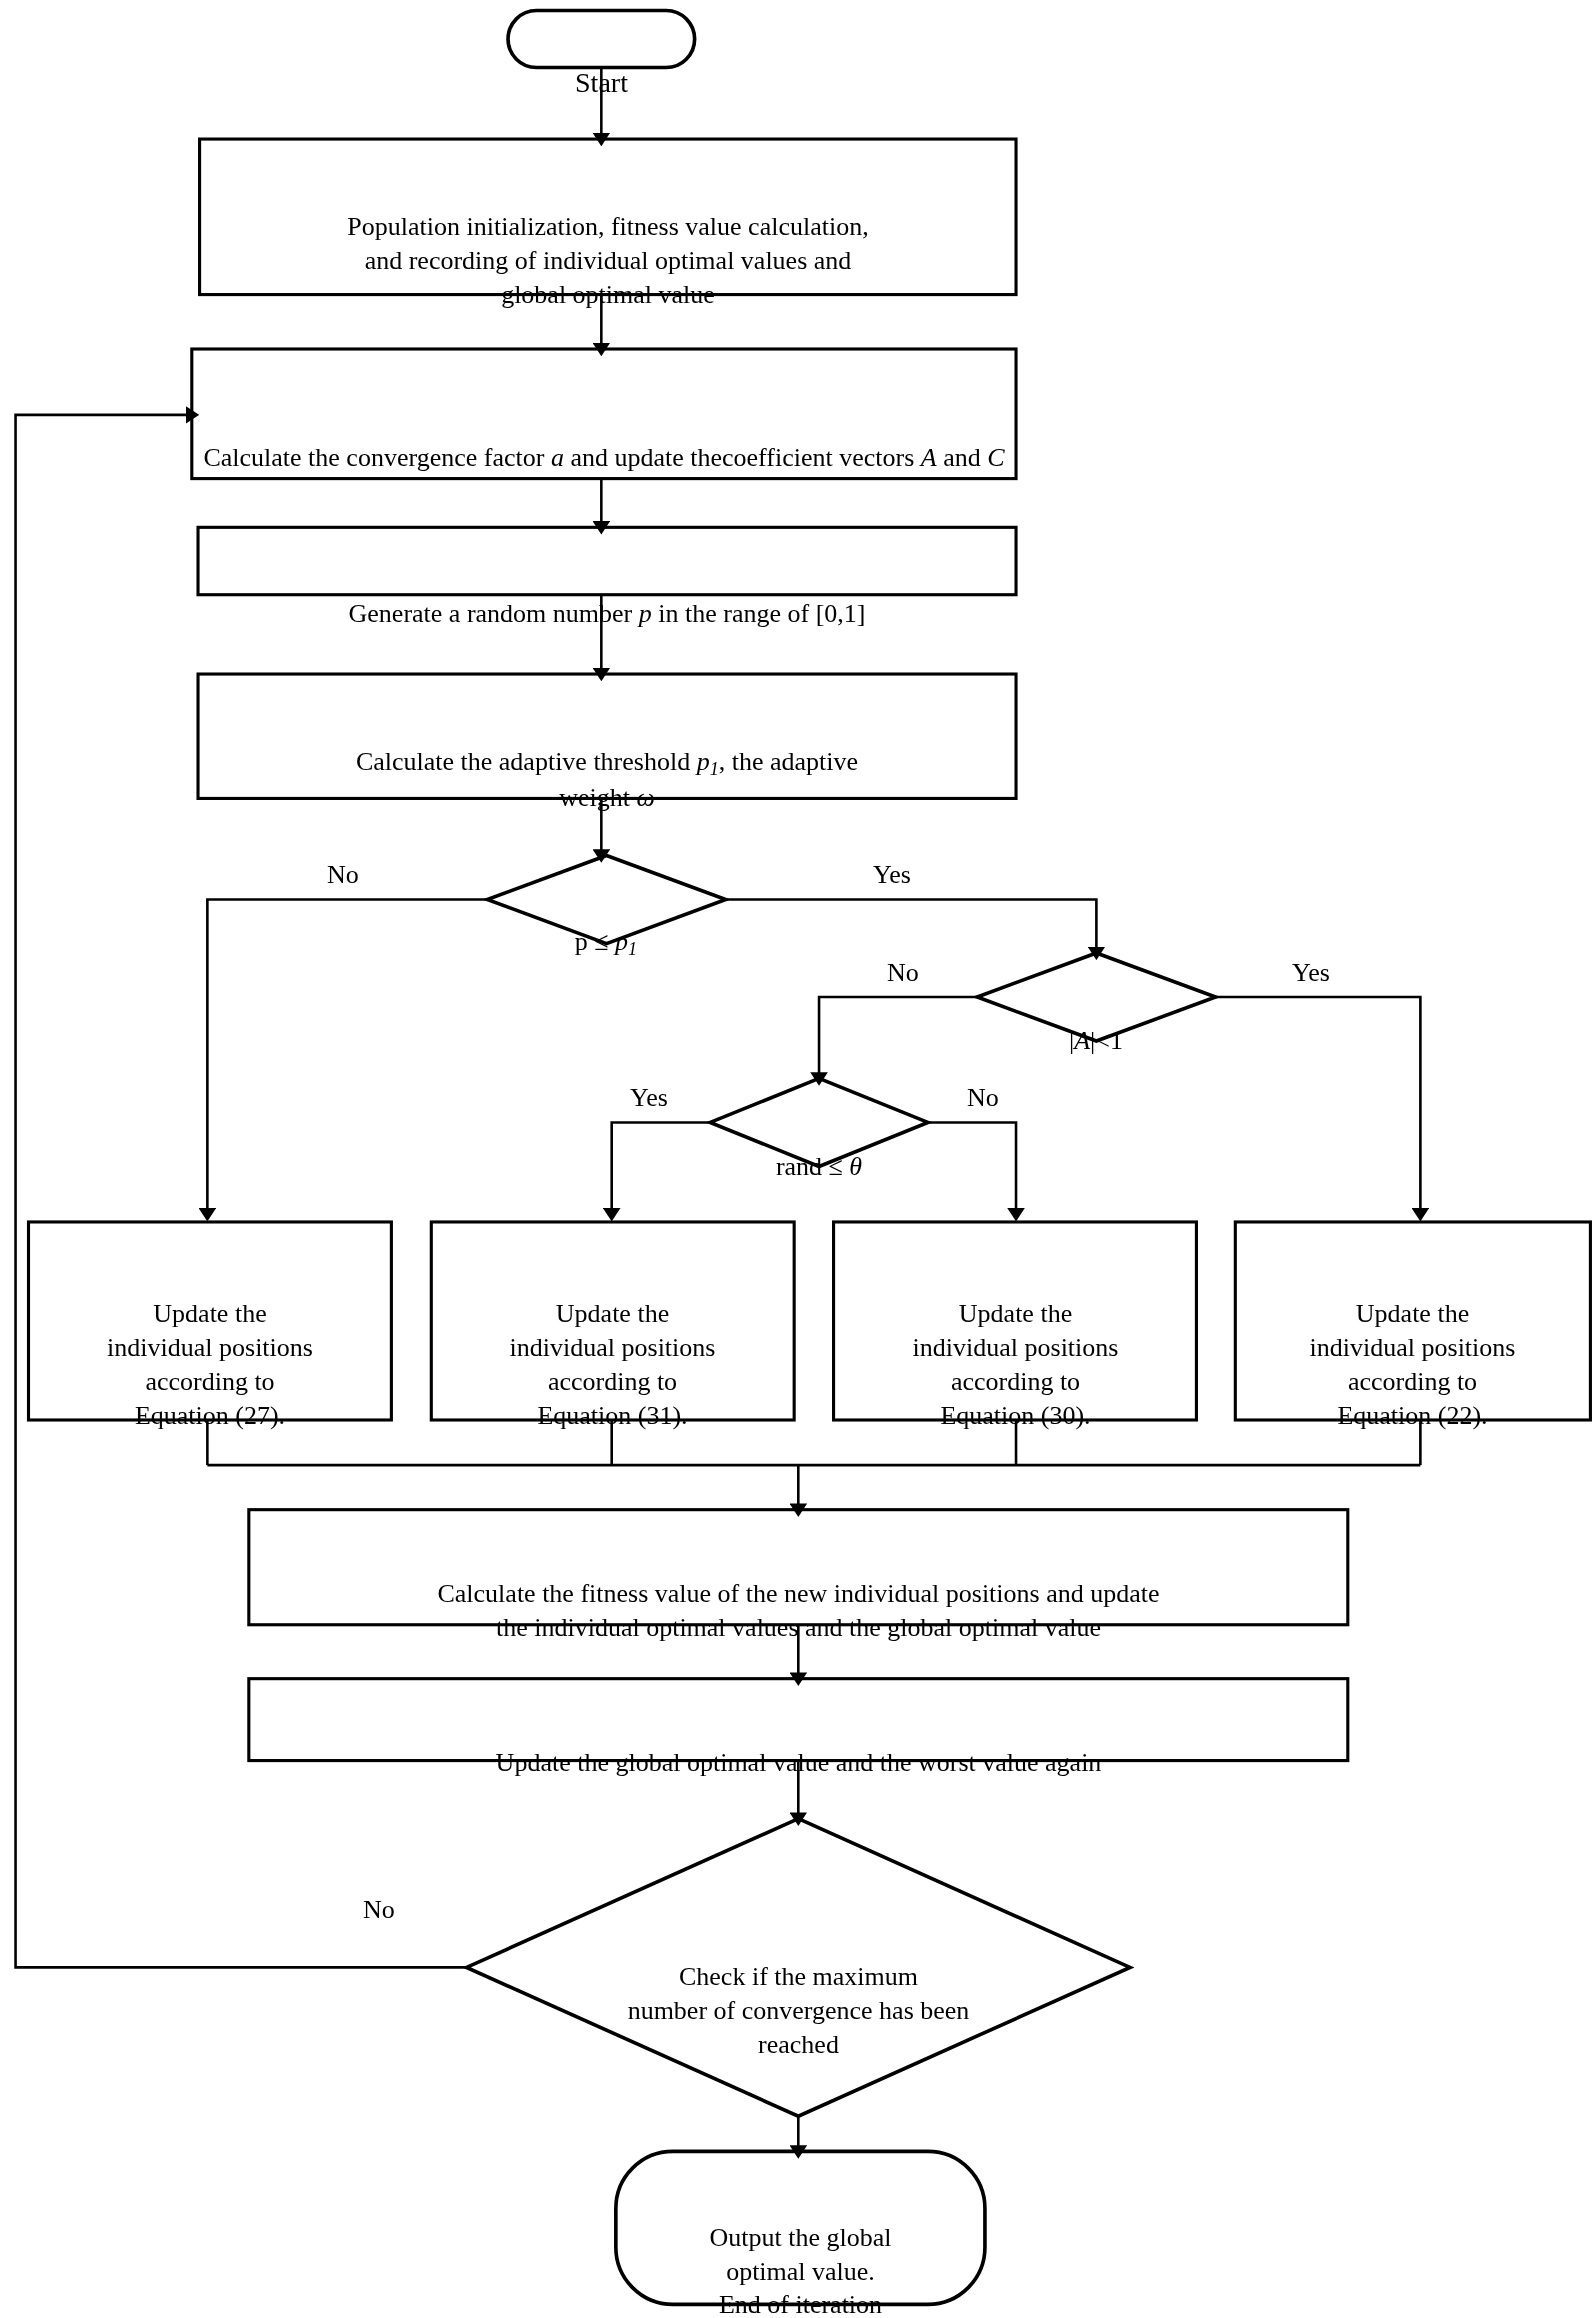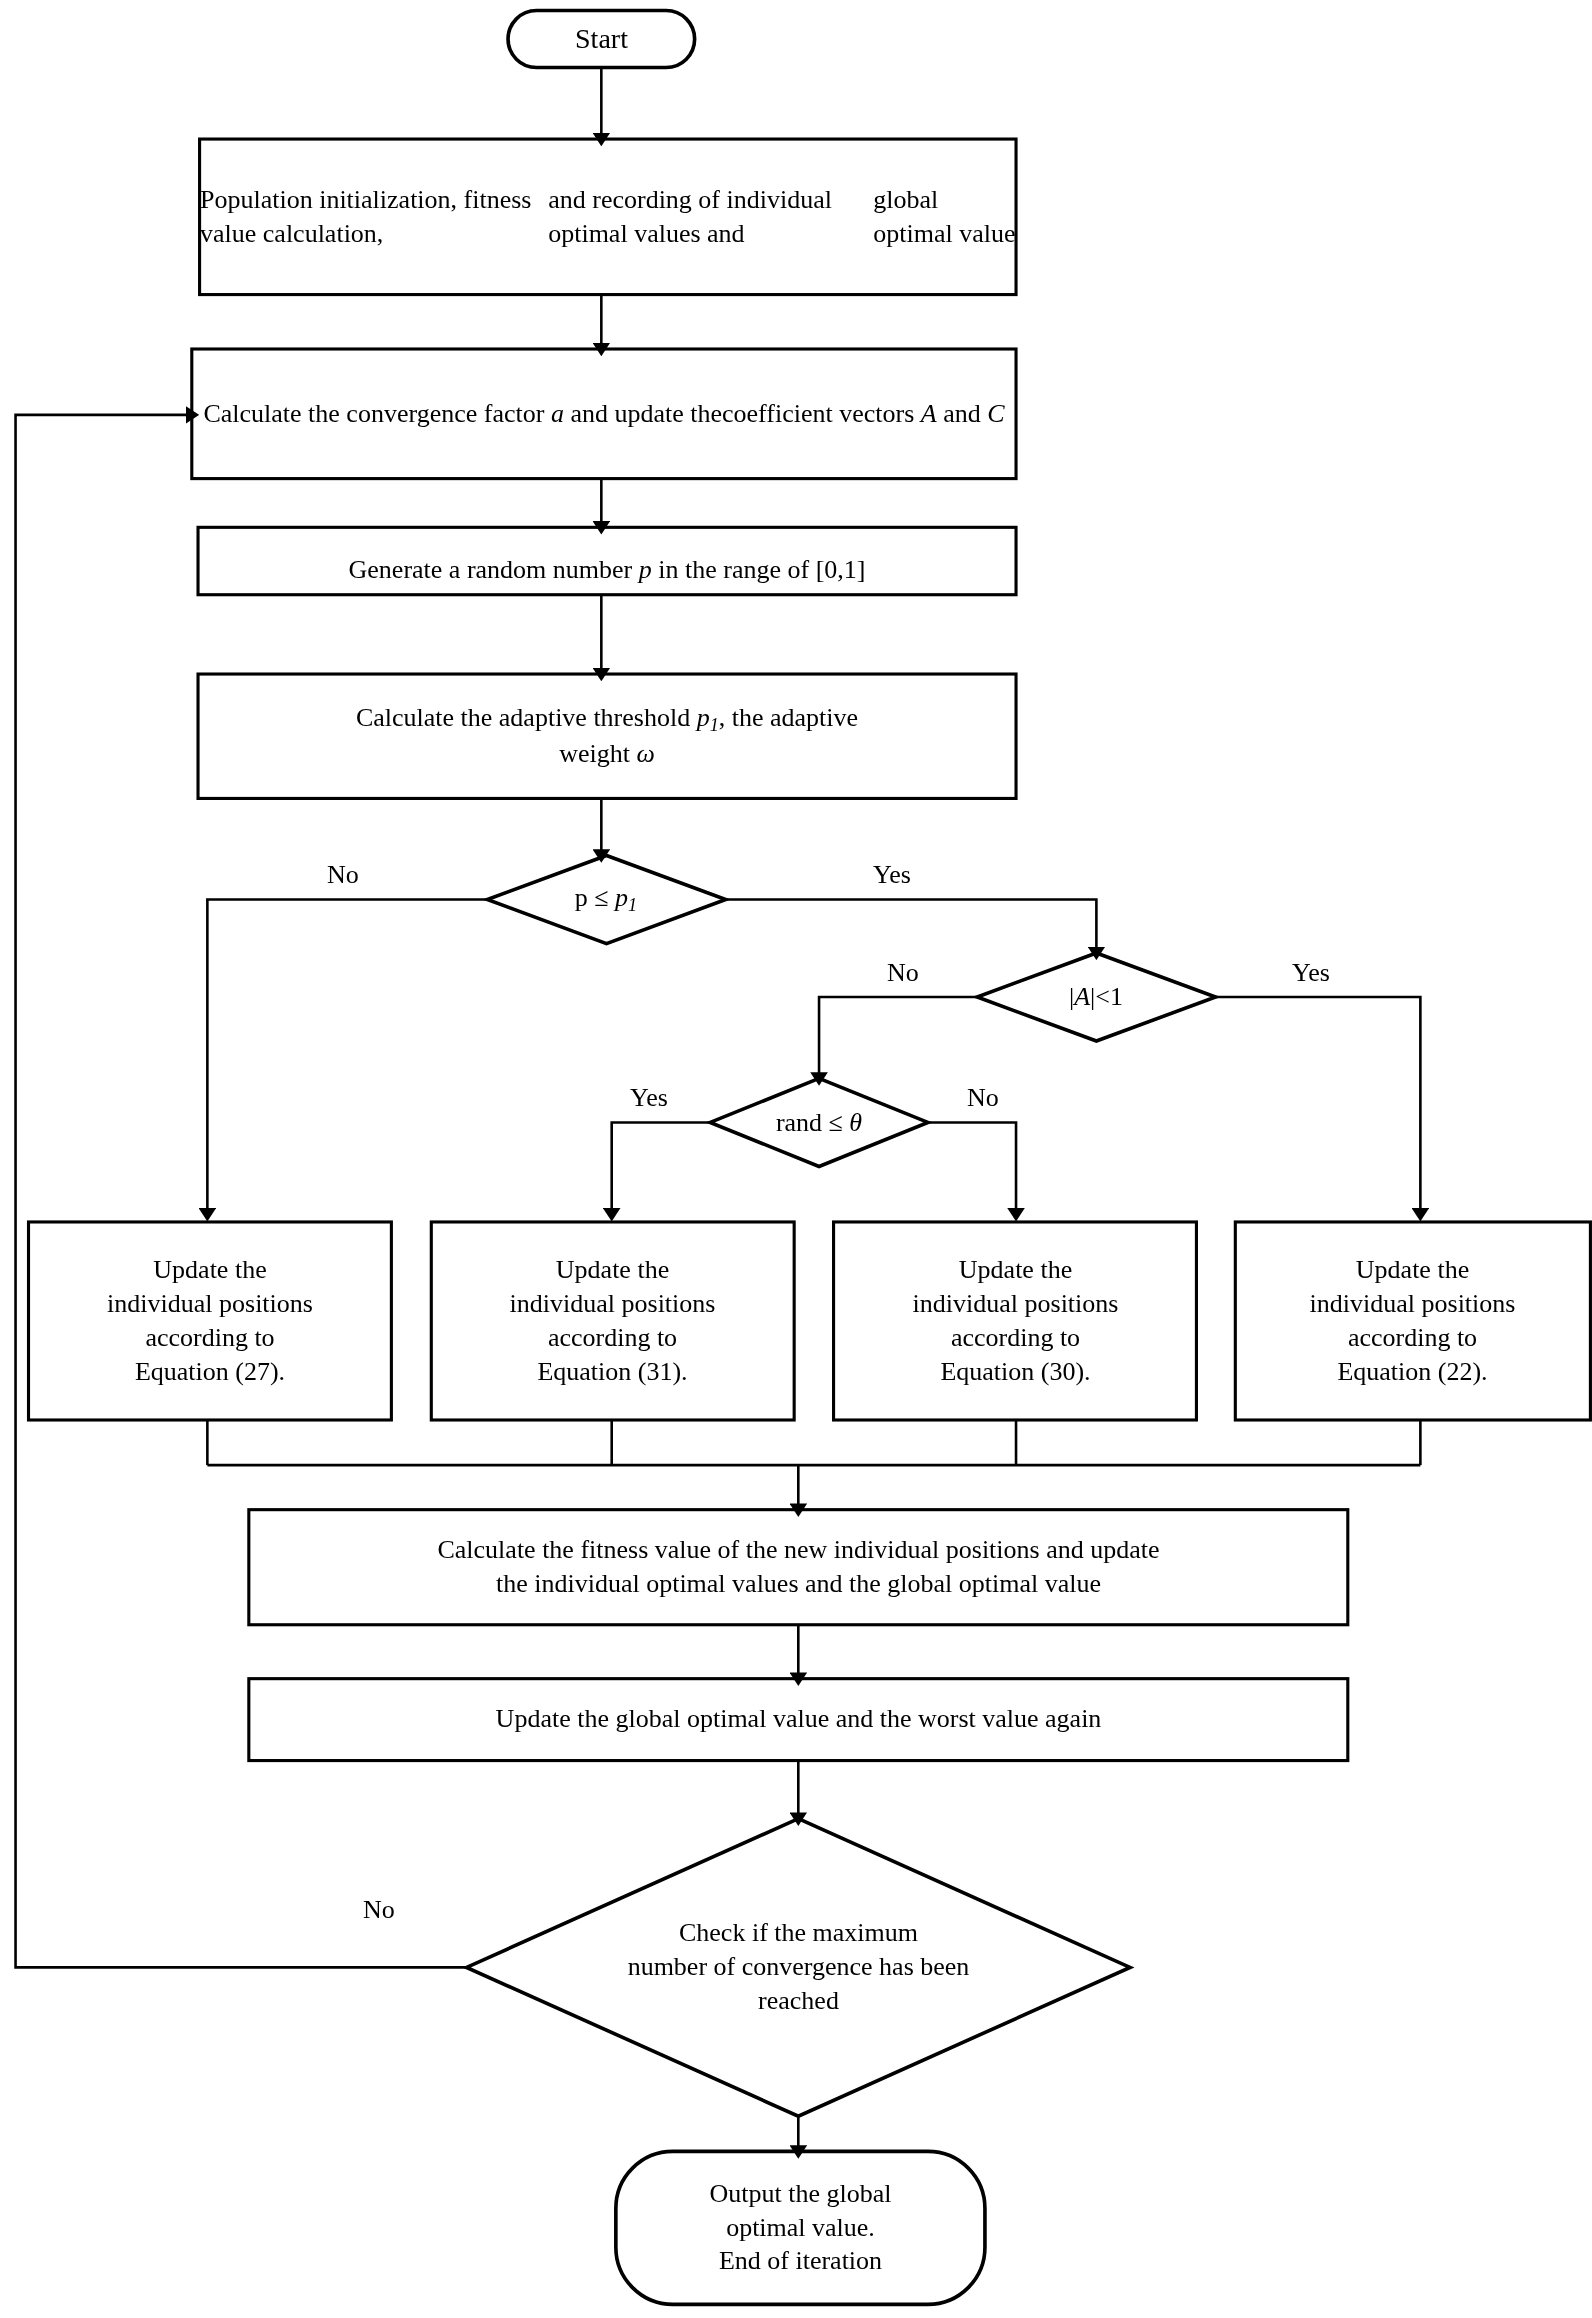--- a/index.html
+++ b/index.html
@@ -2,26 +2,28 @@
 <html style="font-size:8.3px"><head>
 <meta charset="utf-8">
 <style>
   html,body{margin:0;padding:0;background:#ffffff;}
   body{font-family:"Liberation Serif", serif;}
   #stage{position:relative;width:1593px;height:2319px;background:#fff;overflow:hidden;}
   svg{position:absolute;left:0;top:0;width:1593px;height:2319px;}
   .nodetext{
     position:absolute;
     display:flex;align-items:center;justify-content:center;
+    text-align:center;
     font-family:"Liberation Serif", serif;
     color:#000;
     line-height:1.30;
     font-size:26px;
     pointer-events:none;
     white-space:pre-line;
+    margin-top:44px;
   }
   .edgelabel{
     position:absolute;
     font-family:"Liberation Serif", serif;
     font-size:26px;
     color:#000;
     white-space:nowrap;
   }
   .v{font-style:italic;}
   .sub{font-size:0.70em; vertical-align:-0.28em;}
@@ -106,21 +108,21 @@
       <path d="M1540,3396 L1540,3498" marker-end="url(#arrow)"></path>
 
       <path d="M900,3795 L30,3795 L30,800 L360,800" marker-end="url(#arrow)"></path>
 
       <path d="M1540,4082 L1540,4140" marker-end="url(#arrow)"></path>
     </g>
   </svg>
 
   <div class="nodetext" style="left:508px;top:10.4px;width:187px;height:57px;font-size:28px;"><span>Start</span></div>
 
-  <div class="nodetext" style="left:200px;top:139px;width:816px;height:156px;">
+  <div class="nodetext" style="left:200px;top:139px;width:816px;height:156px;flex-direction:column;">
     <span>Population initialization, fitness value calculation,</span>
     <span>and recording of individual optimal values and</span>
     <span>global optimal value</span>
   </div>
 
   <div class="nodetext" style="left:192px;top:349px;width:824px;height:130px;flex-direction:row;">
     <span><span>Calculate the convergence factor </span><span class="v">a</span><span> and update the</span></span>
     <span><span>coefficient vectors </span><span class="v">A</span><span> and </span><span class="v">C</span></span>
   </div>
 

